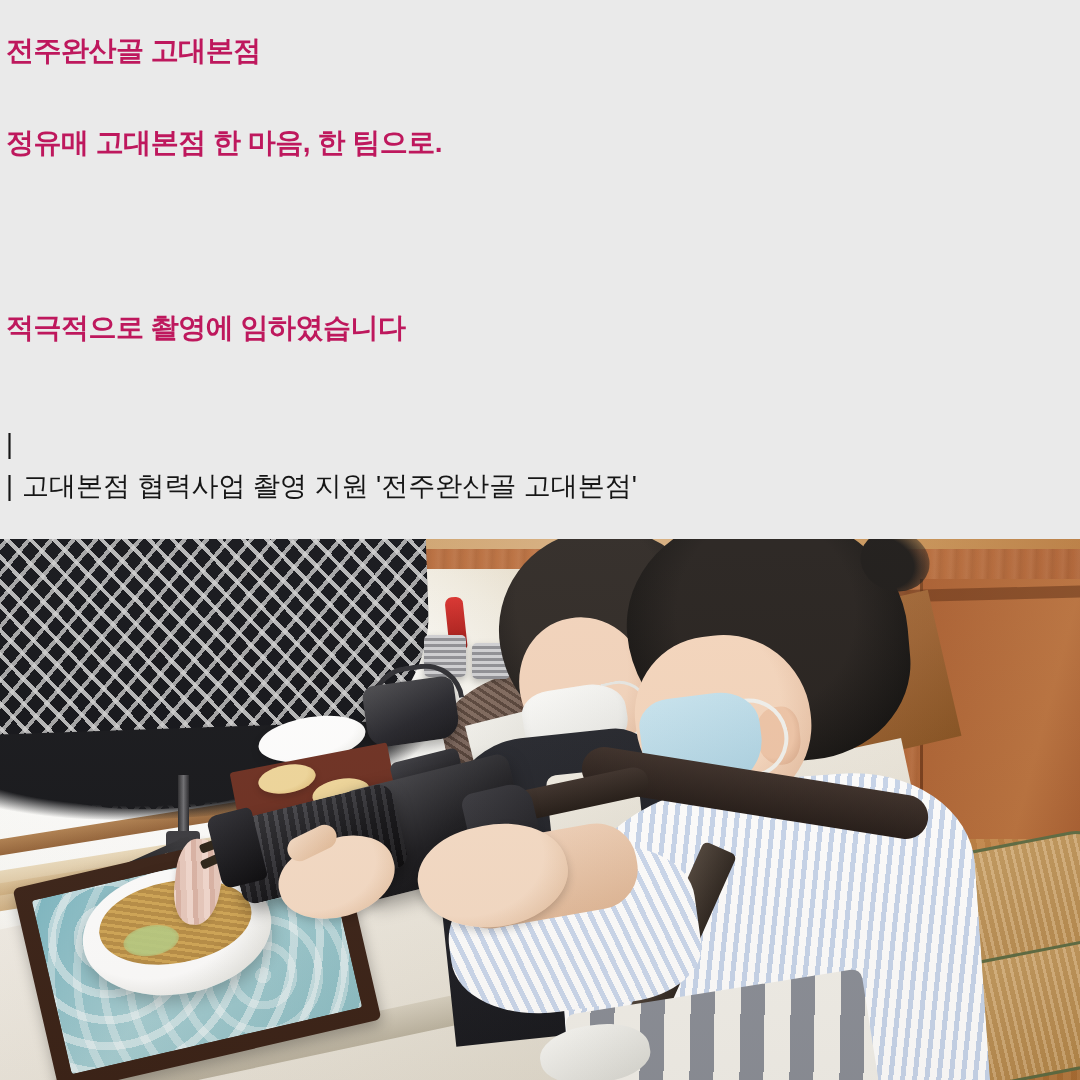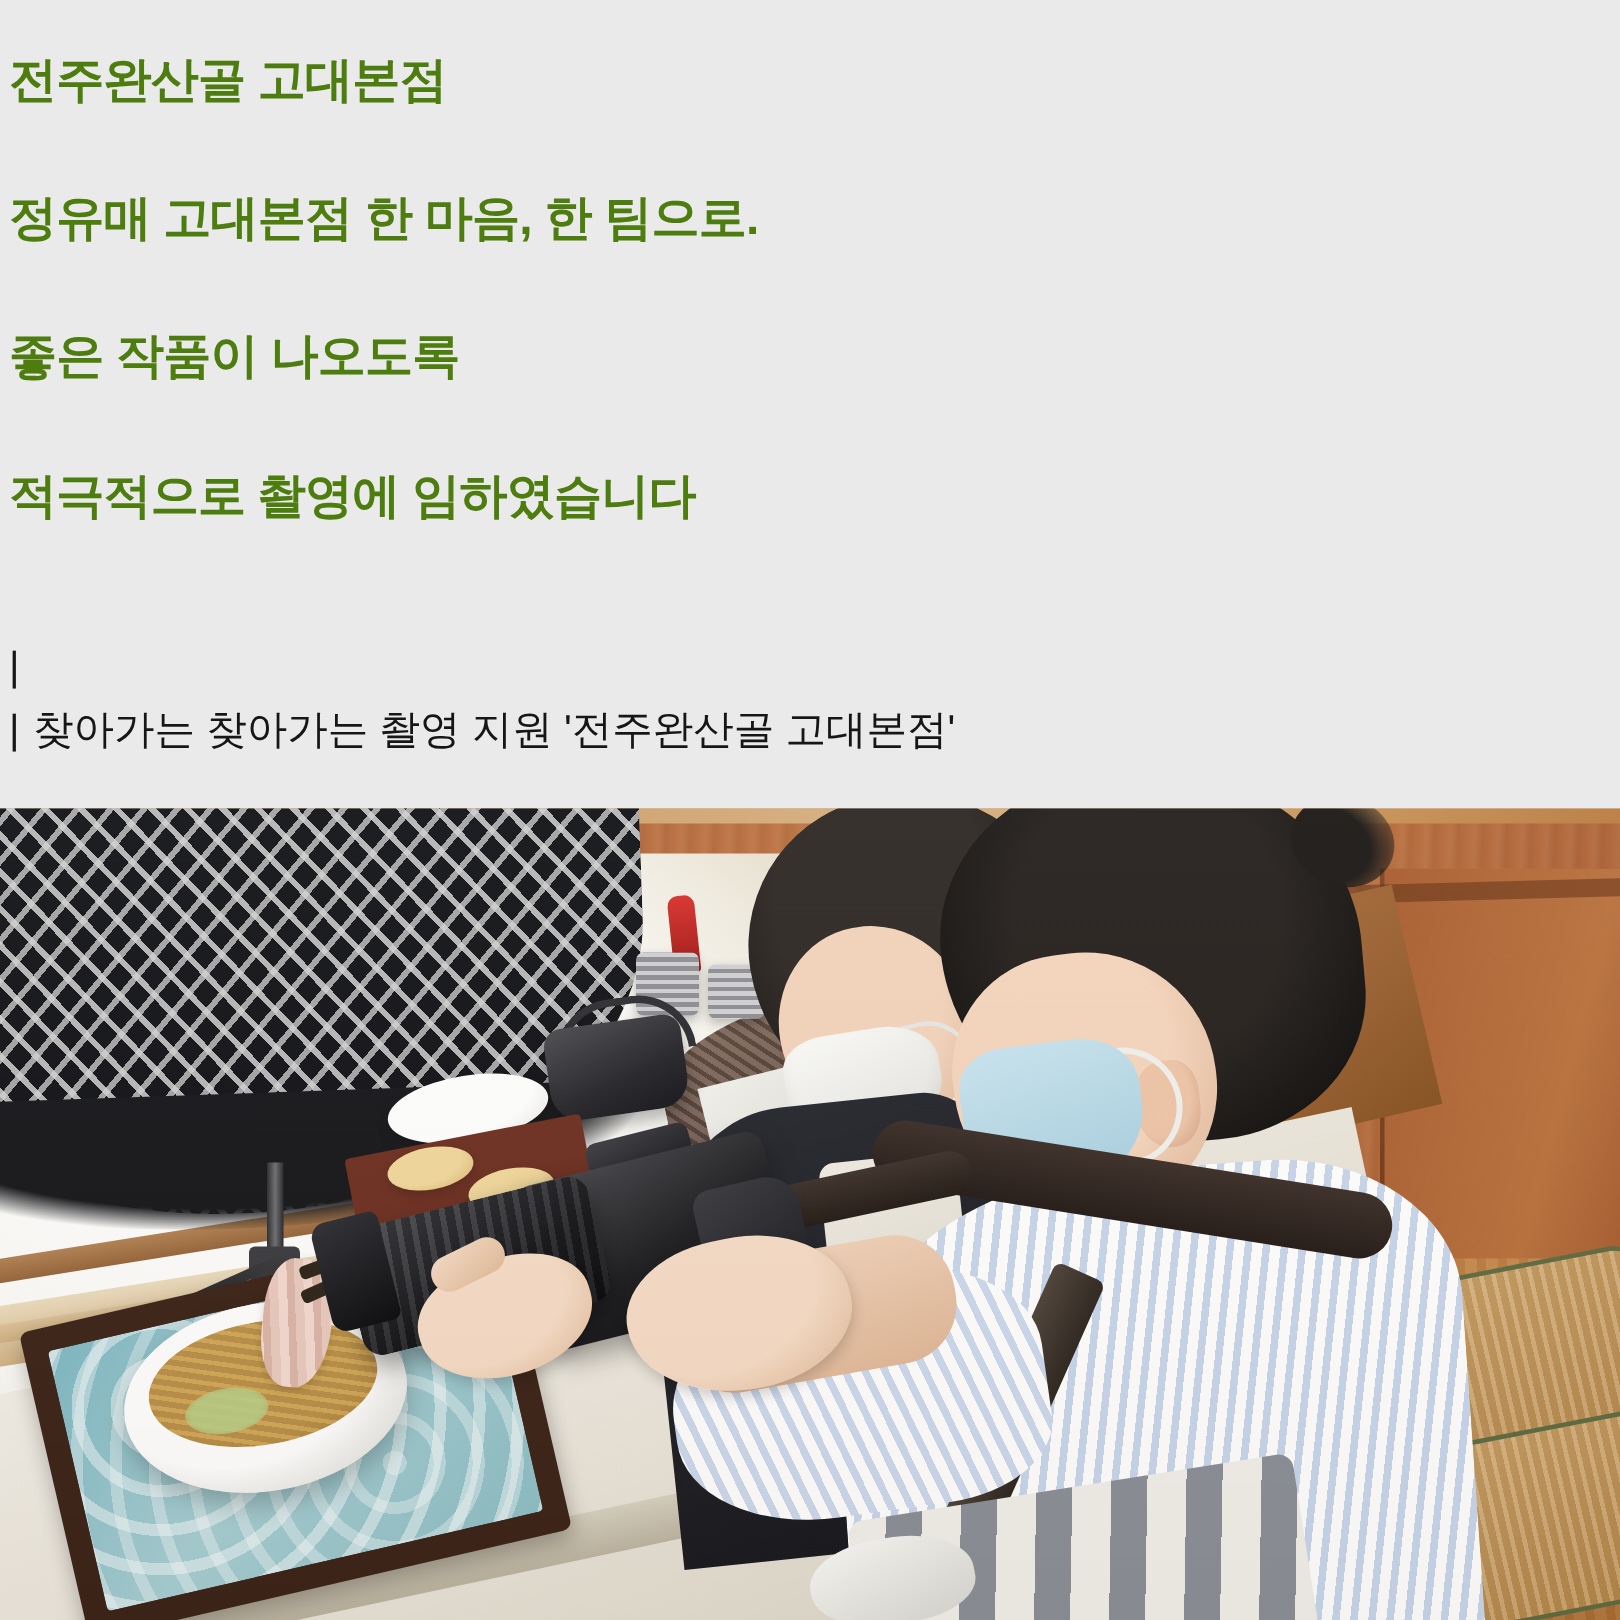--- a/index.html
+++ b/index.html
@@ -25,22 +25,22 @@
     width: 1080px;
     height: 539px;
     background: #eaeaea;
     box-sizing: border-box;
     padding: 0 0 0 4px;
   }
   .headline {
     position: absolute;
     left: 6px;
     font-weight: 700;
-    color: #4d7c0f;
-    font-size: 32px;
+    color: #be185d;
+    font-size: 28px;
     letter-spacing: -0.5px;
     white-space: nowrap;
     line-height: 1.1;
   }
   .headline.l1 { top: 36px; }
   .headline.l2 { top: 128px; }
   .headline.l3 { top: 220px; }
   .headline.l4 { top: 313px; }
 
   .caption-block {
@@ -631,30 +631,29 @@
 </style>
 </head>
 <body>
 
 <div class="poster">
 
   <div class="text-panel">
 
     <div class="headline l1">전주완산골 고대본점</div>
     <div class="headline l2">정유매 고대본점  한 마음,  한 팀으로.</div>
-    <div class="headline l3">좋은 작품이 나오도록</div>
     <div class="headline l4">적극적으로 촬영에  임하였습니다</div>
 
     <div class="caption-block">
       <div class="caption-line">
         <span class="caption-bar">|</span>
       </div>
       <div class="caption-line">
         <span class="caption-bar">|</span>
-        <span>찾아가는 찾아가는 촬영 지원 '전주완산골 고대본점'</span>
+        <span>고대본점 협력사업 촬영 지원 '전주완산골 고대본점'</span>
       </div>
     </div>
 
   </div>
 
   <div class="photo">
 
     <div class="wall-upper"></div>
     <div class="wall-panel"></div>
     <div class="wall-panel right"></div>

